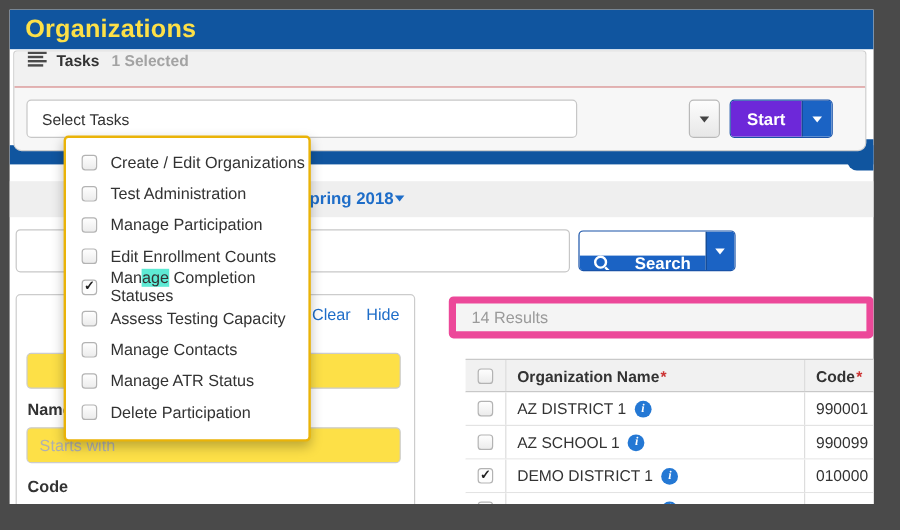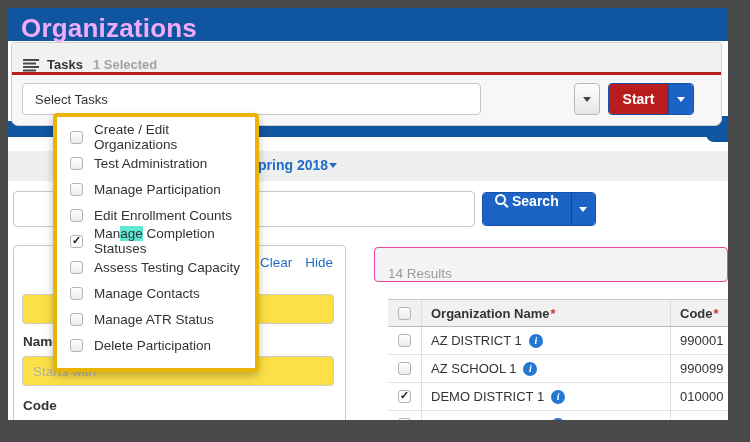--- a/index.html
+++ b/index.html
@@ -4,79 +4,79 @@
 <style>
   html,body{margin:0;padding:0;}
   body{
     width:750px;height:442px;position:relative;background:#4a4a4a;
     font-family:"Liberation Sans",sans-serif;overflow:hidden;
   }
   .screen{position:absolute;left:8px;top:8px;width:720px;height:412px;background:#fff;overflow:hidden;}
 
   
   .app-header{position:absolute;left:0;top:0;width:720px;height:33px;background:#10559f;z-index:2;}
-  .app-title{color:#f0abfc;font-size:26px;font-weight:bold;padding:5px 0 0 13px;letter-spacing:.2px;}
+  .app-title{color:#fde047;font-size:21px;font-weight:bold;padding:5px 0 0 13px;letter-spacing:.2px;}
 
   
   .blue-stripe{position:absolute;left:0;top:113px;width:720px;height:16px;background:#10559f;z-index:1;}
   .blue-tab{position:absolute;left:698px;top:108px;width:22px;height:26px;background:#10559f;border-radius:8px 0 0 8px;z-index:1;}
 
   
   .tasks-panel{position:absolute;left:3px;top:34px;width:711px;height:84px;background:#f7f7f7;
     border:1px solid #cfcfcf;border-radius:3px 3px 7px 7px;box-sizing:border-box;z-index:5;}
-  .tasks-head{height:29px;background:#f1f1f1;border-bottom:3px solid #b91c1c;border-radius:3px 3px 0 0;
-    display:flex;align-items:flex-end;padding-left:11px;}
+  .tasks-head{height:29px;background:#f1f1f1;border-bottom:1px solid #b91c1c;border-radius:3px 3px 0 0;
+    display:flex;align-items:flex-start;padding-left:11px;}
   .tasks-title{font-size:13px;font-weight:bold;color:#333;margin-left:8px;}
   .selected-count{font-size:13px;font-weight:bold;color:#a3a3a3;margin-left:10px;}
   .select-box{position:absolute;left:10px;top:40px;width:459px;height:32px;background:#fff;
     border:1px solid #c7c7c7;border-radius:4px;box-sizing:border-box;display:flex;align-items:center;
     padding-left:12px;font-size:13px;color:#333;}
   .select-caret-btn{position:absolute;left:562px;top:40px;width:26px;height:32px;
     background:linear-gradient(#fdfdfd,#e7e7e7);border:1px solid #b9b9b9;border-radius:4px;
     box-sizing:border-box;display:flex;align-items:center;justify-content:center;color:#444;cursor:pointer;}
   .start-btn{position:absolute;left:596px;top:40px;height:32px;display:flex;border-radius:4px;
     overflow:hidden;border:1px solid #1852a8;box-sizing:border-box;cursor:pointer;}
-  .start-main{width:59px;background:#b91c1c;color:#fff;font-size:14px;font-weight:bold;
+  .start-main{width:59px;background:#6d28d9;color:#fff;font-size:14px;font-weight:bold;
     display:flex;align-items:center;justify-content:center;}
   .start-caret{width:24px;background:#1b63c4;border-left:1px solid rgba(0,0,0,.28);
     display:flex;align-items:center;justify-content:center;color:#fff;}
 
   
   .admin-bar{position:absolute;left:0;top:143px;width:720px;height:30px;background:#efefef;z-index:2;}
   .admin-label{position:absolute;left:250px;top:6px;font-size:14px;font-weight:bold;color:#1e6dc8;
     display:flex;align-items:center;gap:1px;cursor:pointer;text-align:right;}
 
   
   .search-input{position:absolute;left:5px;top:183px;width:462px;height:36px;border:1px solid #c7c7c7;
     border-radius:4px;box-sizing:border-box;font-size:13px;color:#333;padding:0 10px;background:#fff;z-index:2;}
   .search-btn{position:absolute;left:474px;top:184px;height:34px;display:flex;border-radius:4px;
     overflow:hidden;border:1px solid #1852a8;box-sizing:border-box;z-index:2;cursor:pointer;}
-  .search-main{padding:0 12px;display:flex;gap:3px;background:#1b63c4;color:#fff;
-    font-size:14px;font-weight:bold;}
+  .search-main{padding:0 12px;display:flex;gap:20px;align-items:center;background:#1b63c4;color:#fff;
+    font-size:14px;font-weight:bold;margin-top:20px;}
   .search-caret{width:23px;background:#1b63c4;border-left:1px solid rgba(0,0,0,.28);
     display:flex;align-items:center;justify-content:center;color:#fff;}
   .search-icon{width:14px;height:14px;position:relative;display:inline-block;}
   .search-icon::before{content:"";position:absolute;left:0;top:1px;width:7px;height:7px;
     border:2px solid #fff;border-radius:50%;}
   .search-icon::after{content:"";position:absolute;left:9.5px;top:9.5px;width:5px;height:2px;
     background:#fff;transform:rotate(45deg);transform-origin:0 0;}
 
   
   .filter-panel{position:absolute;left:5px;top:237px;width:333px;height:230px;background:#fff;
     border:1px solid #ccc;border-radius:4px;box-sizing:border-box;z-index:2;}
   .filter-links{position:absolute;right:12px;top:9px;display:flex;gap:13px;font-size:13.5px;color:#1e6dc8;}
   .filter-links span{cursor:pointer;}
   .f-input{position:absolute;left:8px;width:312px;height:30px;border:1px solid #ccc;border-radius:4px;
     box-sizing:border-box;font-size:13.5px;color:#333;padding:0 10px;background:#fde047;}
   .f-input::placeholder{color:#b0b0b0;opacity:1;}
   .f-label{position:absolute;left:9px;font-size:13.5px;font-weight:bold;color:#333;}
 
   
   .results-count{position:absolute;left:366px;top:239px;width:354px;height:35px;background:#f4f4f4;
-    border:1px solid #ec4899;border-radius:4px;box-sizing:border-box;display:flex;align-items:flex-end;
+    border:6px solid #ec4899;border-radius:4px;box-sizing:border-box;display:flex;align-items:center;
     padding-left:13px;font-size:13.5px;color:#9a9a9a;z-index:2;}
   .org-table{position:absolute;left:380px;top:291px;width:358px;z-index:2;font-size:13px;color:#333;}
   .thead{display:flex;align-items:center;background:#f1f1f1;border-top:1px solid #c9c9c9;
     border-bottom:1px solid #bdbdbd;height:26px;font-weight:bold;}
   .trow{display:flex;align-items:center;height:27px;border-bottom:1px solid #e3e3e3;background:#fff;}
   .c-cb{width:33px;display:flex;justify-content:center;align-self:stretch;align-items:center;
     border-right:1px solid #ddd;flex:none;}
   .c-name{width:249px;padding-left:9px;align-self:stretch;display:flex;align-items:center;
     border-right:1px solid #ddd;flex:none;box-sizing:border-box;}
   .c-code{flex:1;padding-left:9px;display:flex;align-items:center;}
@@ -84,21 +84,21 @@
   .info-icon{display:inline-block;width:14px;height:14px;border-radius:50%;background:#2478d4;
     color:#fff;font:italic bold 10px/14px "Liberation Serif",serif;text-align:center;margin-left:7px;flex:none;}
 
   
   .cb{width:13px;height:13px;border:1px solid #b3b3b3;border-radius:3px;
     background:linear-gradient(#fefefe,#ececec);box-sizing:border-box;flex:none;position:relative;cursor:pointer;}
   .cb.checked{background:#fdfdfd;}
   .cb.checked::after{content:"✓";position:absolute;left:1px;top:-2px;font-size:11px;font-weight:bold;color:#222;}
 
   
-  .dd{position:absolute;left:45px;top:105px;width:206px;background:#fff;border:4px solid #eab308;
+  .dd{position:absolute;left:45px;top:105px;width:206px;background:#fff;border:2px solid #eab308;
     border-radius:4px;box-shadow:0 4px 10px rgba(0,0,0,.25);z-index:50;padding:7px 0 10px;box-sizing:border-box;}
   .dd-item{display:flex;align-items:center;gap:11px;height:26px;padding-left:13px;font-size:13.5px;color:#333;cursor:pointer;}
   .dd-item.ind{}
   .hl{background:#5eead4;}
 
   
   .tri{width:0;height:0;border-left:4px solid transparent;border-right:4px solid transparent;
     border-top:5px solid currentColor;display:inline-block;}
 </style>
 </head>

